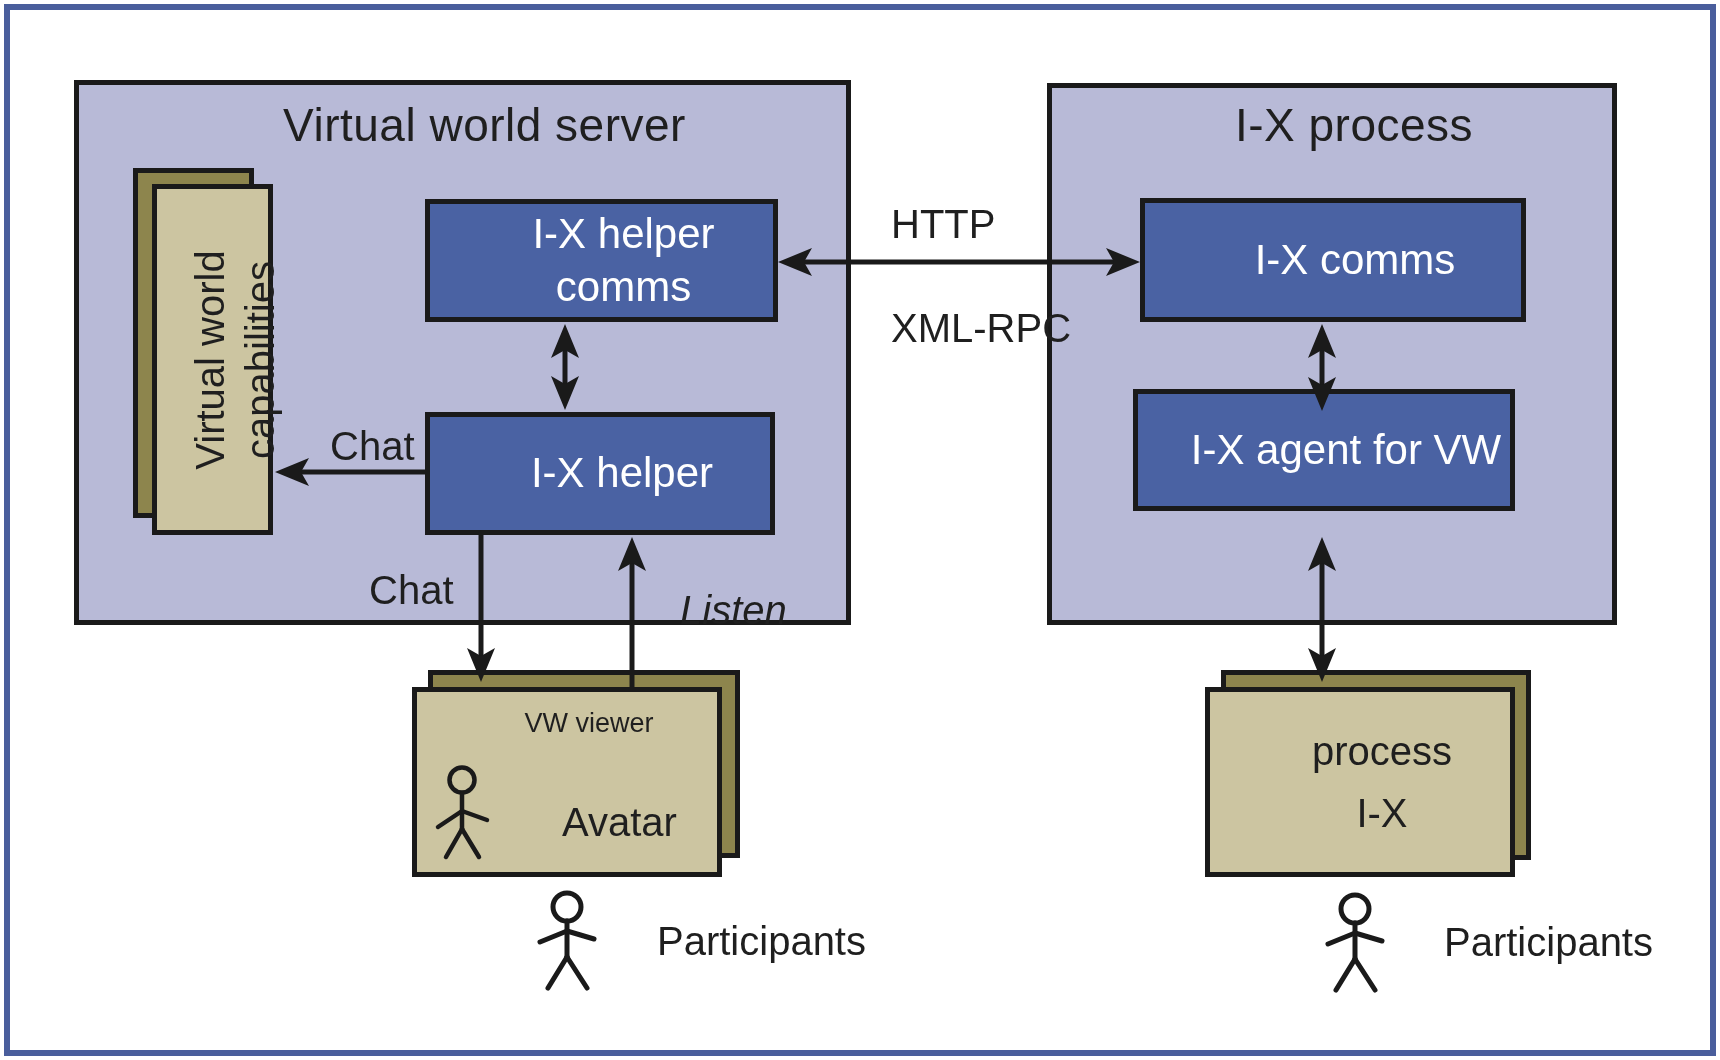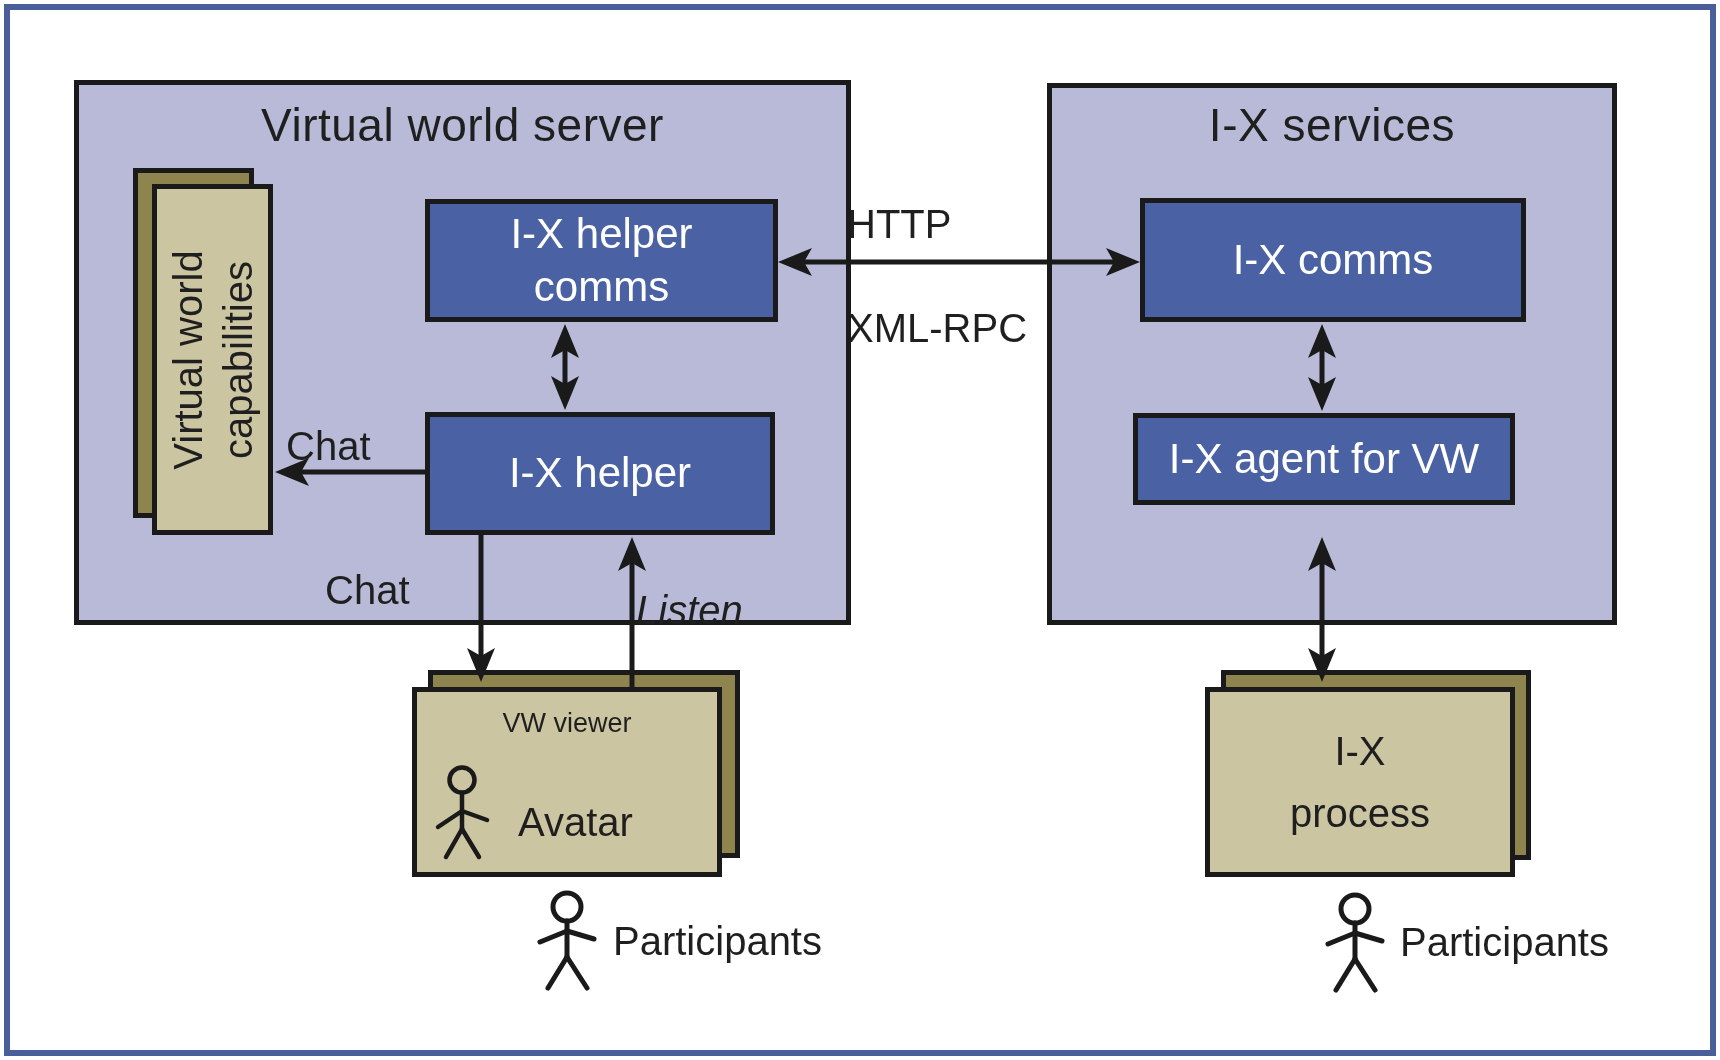--- a/index.html
+++ b/index.html
@@ -7,21 +7,21 @@
     --panel-fill:#b8bad7;
     --box-fill:#4a62a3;
     --card-front:#ccc5a1;
     --card-back:#8d854d;
     --line:#1a1a1a;
     --text:#1f1f1f;
   }
   html,body{margin:0;padding:0;background:#fff;}
   body{width:1720px;height:1060px;position:relative;overflow:hidden;
        font-family:"Liberation Sans", sans-serif;color:var(--text);}
-  .abs{position:absolute;box-sizing:border-box;}
+  .abs{position:absolute;box-sizing:border-box;padding-left:44px;}
   .frame{left:4px;top:4px;width:1712px;height:1052px;border:6px solid var(--frame);}
   .group-box{background:var(--panel-fill);border:5px solid var(--line);}
   .group-title{font-size:46px;text-align:center;letter-spacing:0.5px;}
   .blue-box{background:var(--box-fill);border:5px solid var(--line);
             display:flex;flex-direction:column;align-items:center;justify-content:center;
             color:#fff;font-size:42px;line-height:1.25;text-align:center;}
   .card{border:5px solid var(--line);}
   .card-back{background:var(--card-back);}
   .card-front{background:var(--card-front);display:flex;align-items:center;justify-content:center;}
   .card-label{font-size:27px;text-align:center;line-height:1.22;}
@@ -37,21 +37,21 @@
 </style>
 </head>
 <body>
 
 <div class="abs frame"></div>
 
 <div class="abs group-box" style="left:74px;top:80px;width:777px;height:545px;"></div>
 <div class="abs group-title" style="left:74px;top:98px;width:777px;">Virtual world server</div>
 
 <div class="abs group-box" style="left:1047px;top:83px;width:570px;height:542px;"></div>
-<div class="abs group-title" style="left:1047px;top:98px;width:570px;">I-X services</div>
+<div class="abs group-title" style="left:1047px;top:98px;width:570px;">I-X process</div>
 
 <div class="abs card card-back" style="left:133px;top:168px;width:121px;height:350px;"></div>
 <div class="abs card card-front" style="left:152px;top:184px;width:121px;height:351px;">
   <div class="rot">
     <div>Virtual world</div>
     <div>capabilities</div>
   </div>
 </div>
 
 <div class="abs blue-box" style="left:425px;top:199px;width:353px;height:123px;">
@@ -60,34 +60,34 @@
 </div>
 
 <div class="abs blue-box" style="left:425px;top:412px;width:350px;height:123px;">
   <div>I-X helper</div>
 </div>
 
 <div class="abs blue-box" style="left:1140px;top:198px;width:386px;height:124px;">
   <div>I-X comms</div>
 </div>
 
-<div class="abs blue-box" style="left:1133px;top:413px;width:382px;height:92px;">
+<div class="abs blue-box" style="left:1133px;top:389px;width:382px;height:122px;">
   <div>I-X agent for VW</div>
 </div>
 
 <div class="abs card card-back" style="left:428px;top:670px;width:312px;height:188px;"></div>
 <div class="abs card card-front" style="left:412px;top:687px;width:310px;height:190px;"></div>
 <div class="abs card-label" style="left:412px;top:707px;width:310px;">VW viewer</div>
 <div class="abs lbl" style="left:518px;top:800px;">Avatar</div>
 
 <div class="abs card card-back" style="left:1221px;top:670px;width:310px;height:190px;"></div>
 <div class="abs card card-front" style="left:1205px;top:687px;width:310px;height:190px;">
   <div class="pp-lines">
+    <div>process</div>
     <div>I-X</div>
-    <div>process</div>
   </div>
 </div>
 
 <div class="abs lbl ctr" style="left:847px;top:202px;width:200px;">HTTP</div>
 <div class="abs lbl ctr" style="left:847px;top:279px;width:200px;margin-top:27px;">XML-RPC</div>
 <div class="abs lbl ctr" style="left:286px;top:424px;width:150px;">Chat</div>
 <div class="abs lbl ctr" style="left:325px;top:568px;width:150px;">Chat</div>
 <div class="abs lbl ctr" style="left:636px;top:588px;width:150px;font-style:italic;">Listen</div>
 <div class="abs lbl" style="left:613px;top:919px;">Participants</div>
 <div class="abs lbl" style="left:1400px;top:920px;">Participants</div>

